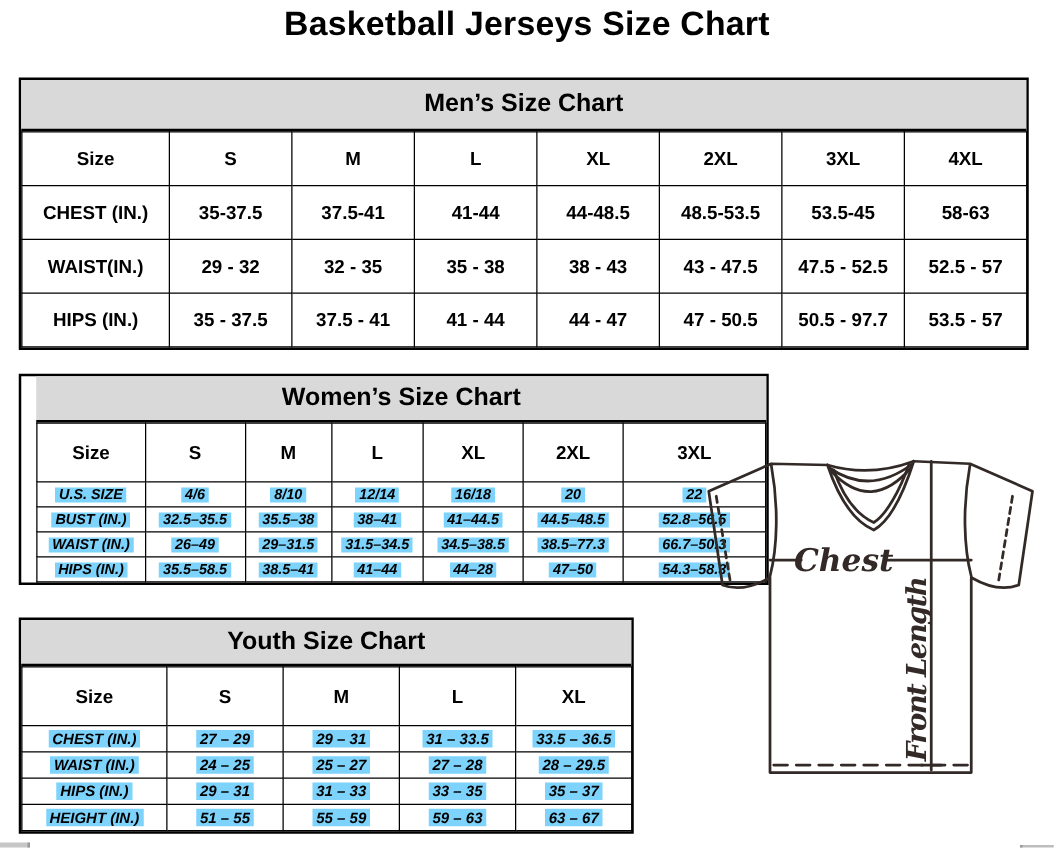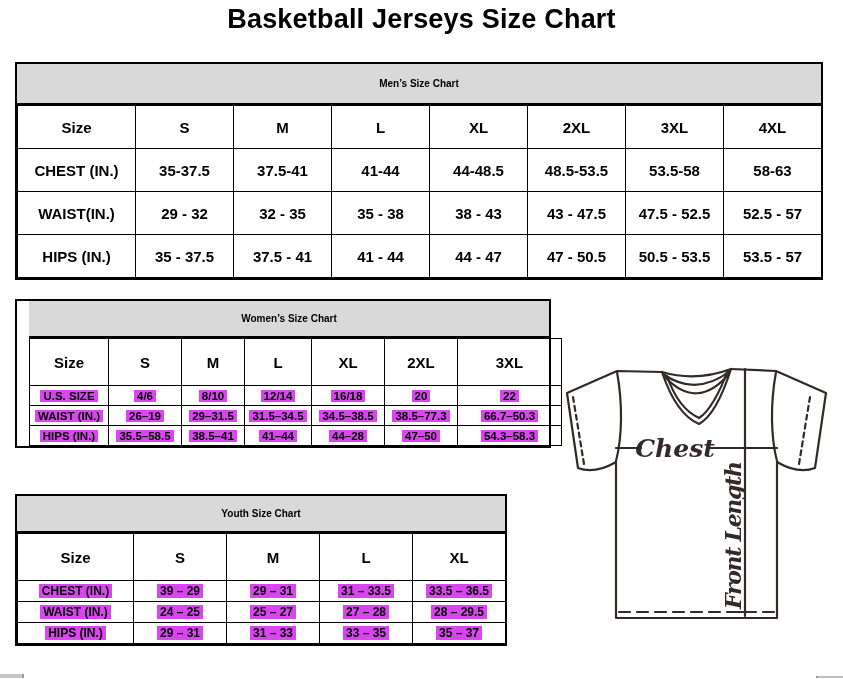--- a/index.html
+++ b/index.html
@@ -2,35 +2,35 @@
 <html><head>
 <meta charset="utf-8">
 <style>
   html,body{margin:0;padding:0;}
   body{width:843px;height:679px;background:#fff;position:relative;overflow:hidden;
        font-family:"Liberation Sans",sans-serif;color:#000;}
   .page-title{position:absolute;top:4px;left:0;width:843px;text-align:center;
        font-size:27px;font-weight:bold;letter-spacing:.2px;}
   .size-table{position:absolute;border:2px solid #000;background:#fff;box-sizing:border-box;}
   .band{background:#d9d9d9;border-bottom:2px solid #000;display:flex;align-items:center;
-       justify-content:center;font-weight:bold;font-size:10px;}
+       justify-content:center;font-weight:bold;font-size:20px;}
   table{border-collapse:collapse;table-layout:fixed;width:100%;}
   th,td{border:1px solid #000;text-align:center;font-weight:bold;padding:0;overflow:hidden;white-space:nowrap;}
   .mens{left:15px;top:62px;width:808px;}
   .mens .band{height:39px;}
   .mens th,.mens td{height:42px;font-size:15px;}
-  .womens{left:15px;top:299px;width:536px;padding-left:12px;}
+  .womens{left:15px;top:299px;width:600px;padding-left:12px;}
   .womens .band{height:35px;}
   .womens thead th{height:46px;font-size:15px;}
   .womens tbody th,.womens tbody td{height:19px;font-size:11.5px;}
   .youth{left:15px;top:494px;width:492px;}
   .youth .band{height:35px;}
   .youth thead th{height:46px;font-size:15px;}
   .youth tbody th,.youth tbody td{height:20px;font-size:12px;}
-  .hl{background:#d946ef;padding:0 3px;}
+  .hl{background:#7dd3fc;padding:0 3px;font-style:italic;}
   .diagram{position:absolute;left:557px;top:360px;width:282px;height:272px;}
   .frag{position:absolute;}
 </style>
 </head>
 <body>
 
 <div class="page-title">Basketball Jerseys Size Chart</div>
 
 <div class="size-table mens">
   <div class="band">Men’s Size Chart</div>
@@ -58,41 +58,41 @@
         </tr>
       </thead>
       <tbody>
         <tr>
           <th><span>CHEST (IN.)</span></th>
           <td><span>35-37.5</span></td>
           <td><span>37.5-41</span></td>
           <td><span>41-44</span></td>
           <td><span>44-48.5</span></td>
           <td><span>48.5-53.5</span></td>
-          <td><span>53.5-58</span></td>
+          <td><span>53.5-45</span></td>
           <td><span>58-63</span></td>
         </tr>
         <tr>
           <th><span>WAIST(IN.)</span></th>
           <td><span>29 - 32</span></td>
           <td><span>32 - 35</span></td>
           <td><span>35 - 38</span></td>
           <td><span>38 - 43</span></td>
           <td><span>43 - 47.5</span></td>
           <td><span>47.5 - 52.5</span></td>
           <td><span>52.5 - 57</span></td>
         </tr>
         <tr>
           <th><span>HIPS (IN.)</span></th>
           <td><span>35 - 37.5</span></td>
           <td><span>37.5 - 41</span></td>
           <td><span>41 - 44</span></td>
           <td><span>44 - 47</span></td>
           <td><span>47 - 50.5</span></td>
-          <td><span>50.5 - 53.5</span></td>
+          <td><span>50.5 - 97.7</span></td>
           <td><span>53.5 - 57</span></td>
         </tr>
       </tbody>
     </table>
 </div>
 
 <div class="size-table womens">
   <div class="band">Women’s Size Chart</div>
   <table>
       <colgroup>
@@ -119,22 +119,31 @@
         <tr>
           <th><span class="hl">U.S. SIZE</span></th>
           <td><span class="hl">4/6</span></td>
           <td><span class="hl">8/10</span></td>
           <td><span class="hl">12/14</span></td>
           <td><span class="hl">16/18</span></td>
           <td><span class="hl">20</span></td>
           <td><span class="hl">22</span></td>
         </tr>
         <tr>
+          <th><span class="hl">BUST (IN.)</span></th>
+          <td><span class="hl">32.5–35.5</span></td>
+          <td><span class="hl">35.5–38</span></td>
+          <td><span class="hl">38–41</span></td>
+          <td><span class="hl">41–44.5</span></td>
+          <td><span class="hl">44.5–48.5</span></td>
+          <td><span class="hl">52.8–56.5</span></td>
+        </tr>
+        <tr>
           <th><span class="hl">WAIST (IN.)</span></th>
-          <td><span class="hl">26–19</span></td>
+          <td><span class="hl">26–49</span></td>
           <td><span class="hl">29–31.5</span></td>
           <td><span class="hl">31.5–34.5</span></td>
           <td><span class="hl">34.5–38.5</span></td>
           <td><span class="hl">38.5–77.3</span></td>
           <td><span class="hl">66.7–50.3</span></td>
         </tr>
         <tr>
           <th><span class="hl">HIPS (IN.)</span></th>
           <td><span class="hl">35.5–58.5</span></td>
           <td><span class="hl">38.5–41</span></td>
@@ -162,39 +171,46 @@
           <th>Size</th>
           <th>S</th>
           <th>M</th>
           <th>L</th>
           <th>XL</th>
         </tr>
       </thead>
       <tbody>
         <tr>
           <th><span class="hl">CHEST (IN.)</span></th>
-          <td><span class="hl">39 – 29</span></td>
+          <td><span class="hl">27 – 29</span></td>
           <td><span class="hl">29 – 31</span></td>
           <td><span class="hl">31 – 33.5</span></td>
           <td><span class="hl">33.5 – 36.5</span></td>
         </tr>
         <tr>
           <th><span class="hl">WAIST (IN.)</span></th>
           <td><span class="hl">24 – 25</span></td>
           <td><span class="hl">25 – 27</span></td>
           <td><span class="hl">27 – 28</span></td>
           <td><span class="hl">28 – 29.5</span></td>
         </tr>
         <tr>
           <th><span class="hl">HIPS (IN.)</span></th>
           <td><span class="hl">29 – 31</span></td>
           <td><span class="hl">31 – 33</span></td>
           <td><span class="hl">33 – 35</span></td>
           <td><span class="hl">35 – 37</span></td>
         </tr>
+        <tr>
+          <th><span class="hl">HEIGHT (IN.)</span></th>
+          <td><span class="hl">51 – 55</span></td>
+          <td><span class="hl">55 – 59</span></td>
+          <td><span class="hl">59 – 63</span></td>
+          <td><span class="hl">63 – 67</span></td>
+        </tr>
       </tbody>
     </table>
 </div>
 
 <svg class="diagram" viewBox="0 0 282 272">
   <g fill="none" stroke="#332a27" stroke-width="2.2" stroke-linejoin="round" stroke-linecap="round">
 
     <path d="M105,12 L60,11 L10,33 L21,108 C34,113 47,109 59,102 L59,258 L220,258 L220,102 C232,109 245,113 258,108 L269,33 L219,11 L174,9"></path>
 
     <path d="M60,12 C66,45 65,78 59,101"></path>

